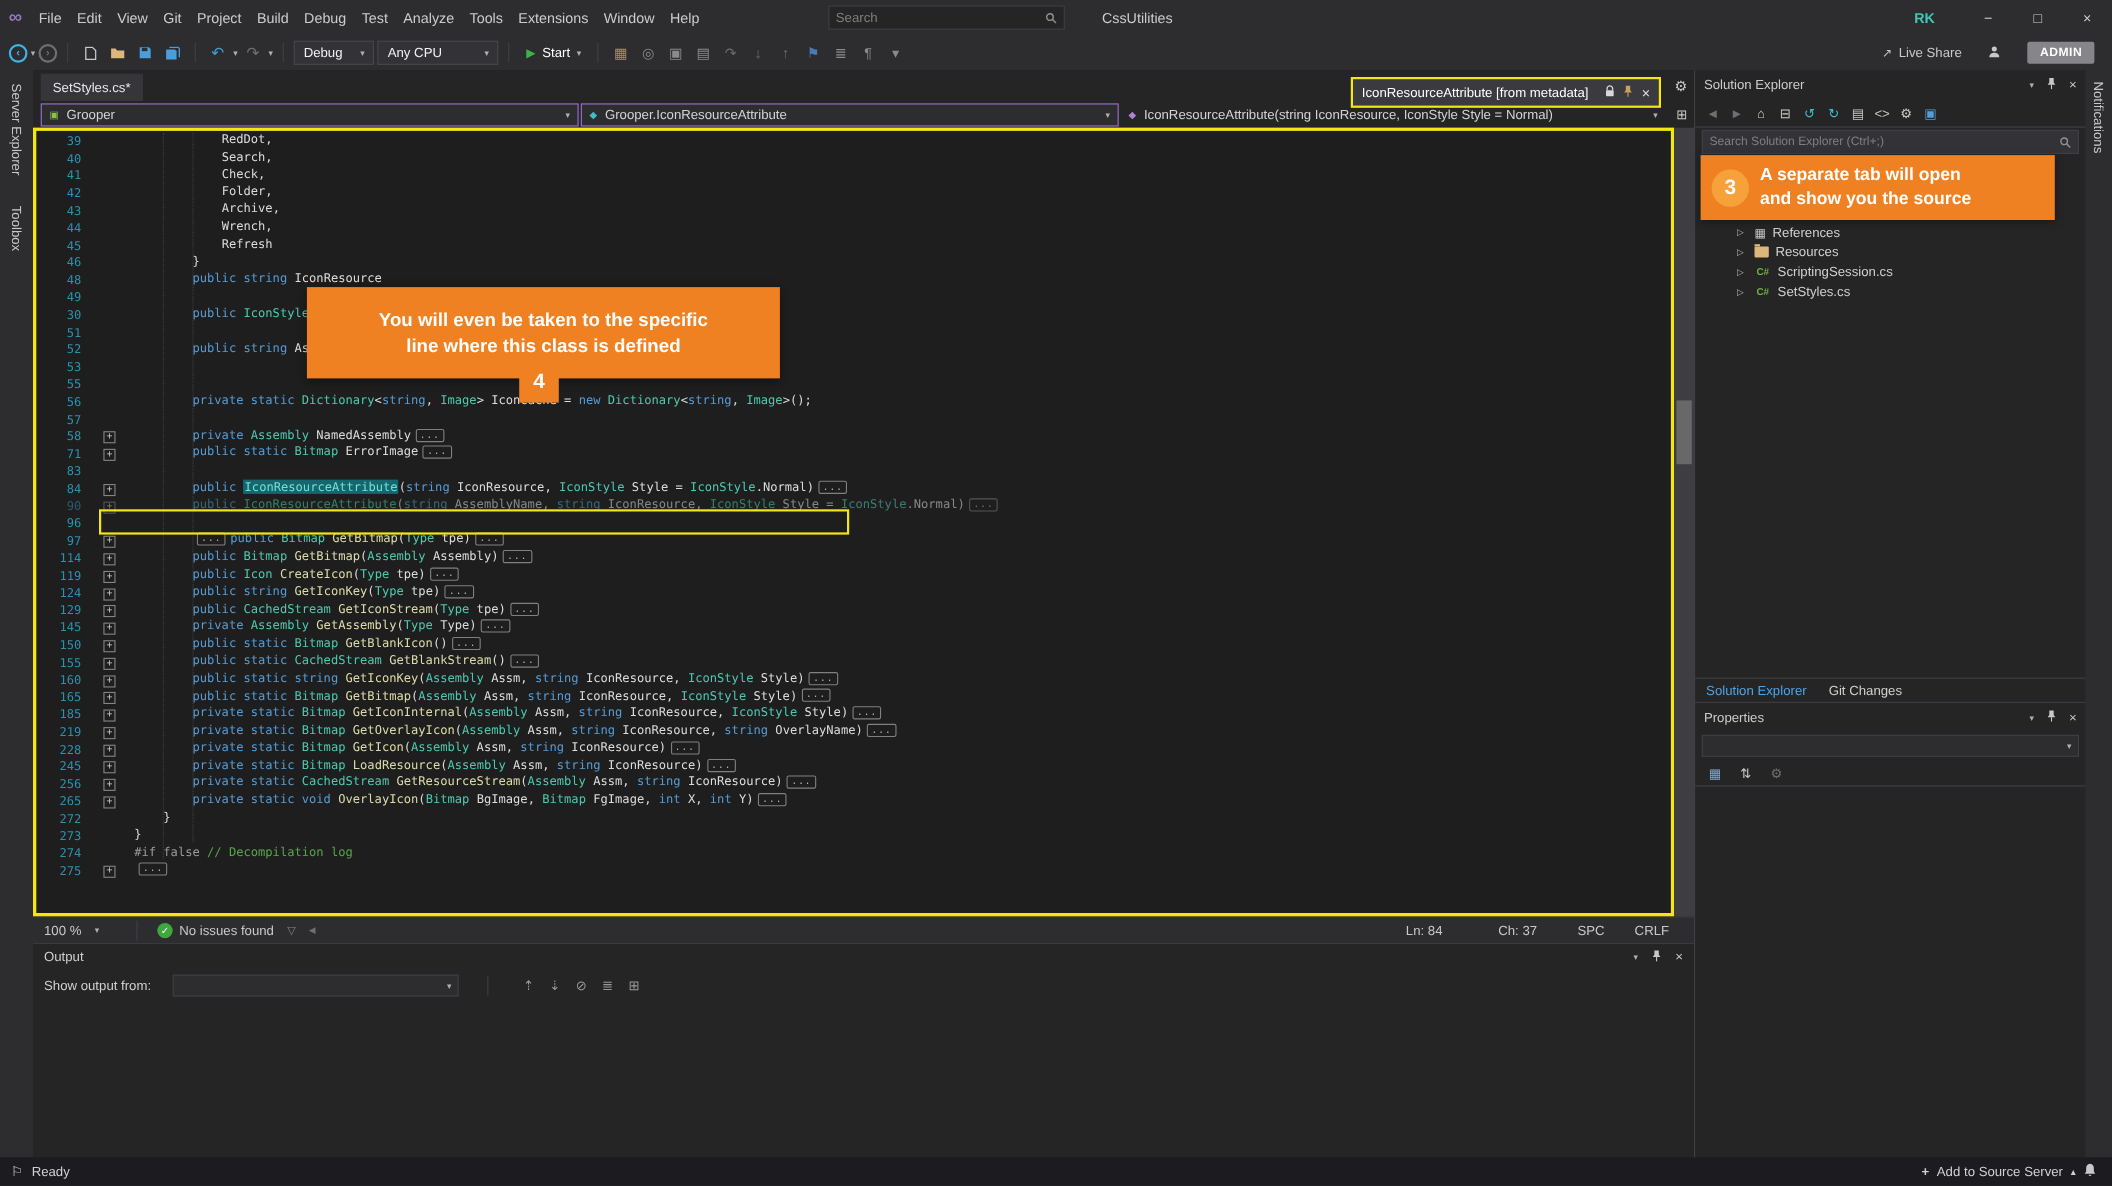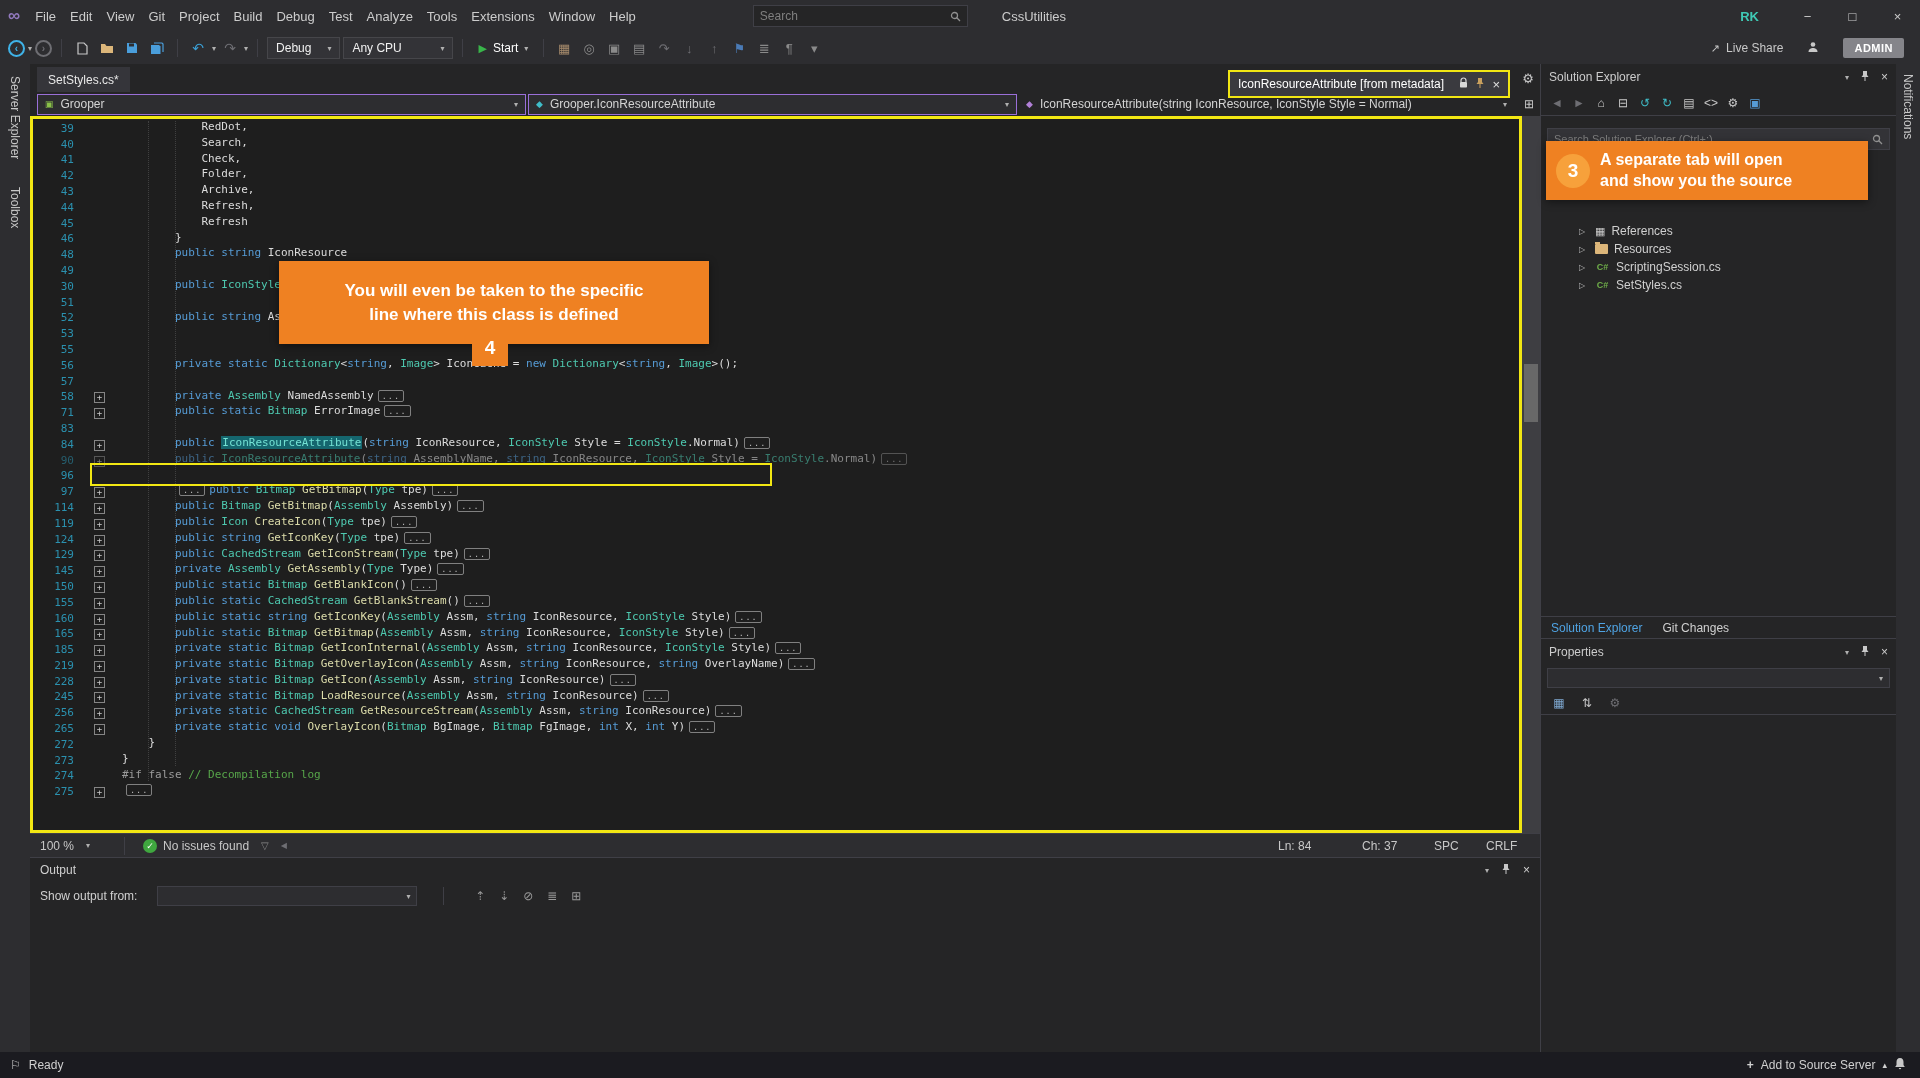--- a/index.html
+++ b/index.html
@@ -84,21 +84,21 @@
   .output-controls{height:28px;display:flex;align-items:center;gap:20px;padding:0 10px;font-size:12px;color:#d0d0d0}
   .ocombo{width:260px;height:20px;background:#2d2d30;border:1px solid #3f3f46;display:flex;align-items:center;justify-content:flex-end;padding:0 6px}
   .output-body{flex:1}
 
   
   .right-panel{width:356px;background:#252526;border-left:1px solid #3f3f46;display:flex;flex-direction:column;font-size:12px}
   .panel-title{height:26px;display:flex;align-items:center;padding:0 8px;color:#cccccc;flex:none}
   .panel-title .icons{margin-left:auto;display:flex;gap:11px;align-items:center}
   .se-toolbar{height:26px;display:flex;align-items:center;gap:2px;padding:0 6px;border-bottom:1px solid #3f3f46;flex:none}
   .se-icon{width:20px;height:20px;display:inline-flex;align-items:center;justify-content:center;font-size:12px;color:#c8c8c8}
-  .se-search{margin:12px 6px;height:22px;background:#333337;border:1px solid #3f3f46;display:flex;align-items:center;padding:0 6px;flex:none}
+  .se-search{margin:2px 6px;height:22px;background:#333337;border:1px solid #3f3f46;display:flex;align-items:center;padding:0 6px;flex:none}
   .se-search input{flex:1;background:transparent;border:none;outline:none;color:#c8c8c8;font-size:11px;font-family:"Liberation Sans",sans-serif}
   .se-search input::placeholder{color:#7f7f7f}
   .se-tree{flex:1;padding-top:60px;overflow:hidden}
   .tree-row{height:18px;display:flex;align-items:center;padding-left:38px;gap:6px;color:#d0d0d0;font-size:12px}
   .expander{color:#b8b8b8;font-size:8px;width:10px}
   .ficon{width:13px;height:10px;background:#dcb67a;border-radius:1px;position:relative;display:inline-block}
   .ficon::before{content:"";position:absolute;top:-2px;left:0;width:5px;height:2px;background:#dcb67a}
   .csicon{width:15px;font-weight:bold;font-size:9px;color:#6fae49;text-align:center}
   .reficon{color:#c8c8c8;font-size:11px}
   .se-tabs{height:22px;display:flex;border-top:1px solid #3f3f46;flex:none}
@@ -296,21 +296,21 @@
               <span class="codetext">            <span class="pl">Folder,</span></span>
             </div>
             <div class="line">
               <span class="ln">43</span>
               <span class="fold"></span>
               <span class="codetext">            <span class="pl">Archive,</span></span>
             </div>
             <div class="line">
               <span class="ln">44</span>
               <span class="fold"></span>
-              <span class="codetext">            <span class="pl">Refresh,</span></span>
+              <span class="codetext">            <span class="pl">Wrench,</span></span>
             </div>
             <div class="line">
               <span class="ln">45</span>
               <span class="fold"></span>
               <span class="codetext">            <span class="pl">Refresh</span></span>
             </div>
             <div class="line">
               <span class="ln">46</span>
               <span class="fold"></span>
               <span class="codetext">        <span class="pl">}</span></span>

